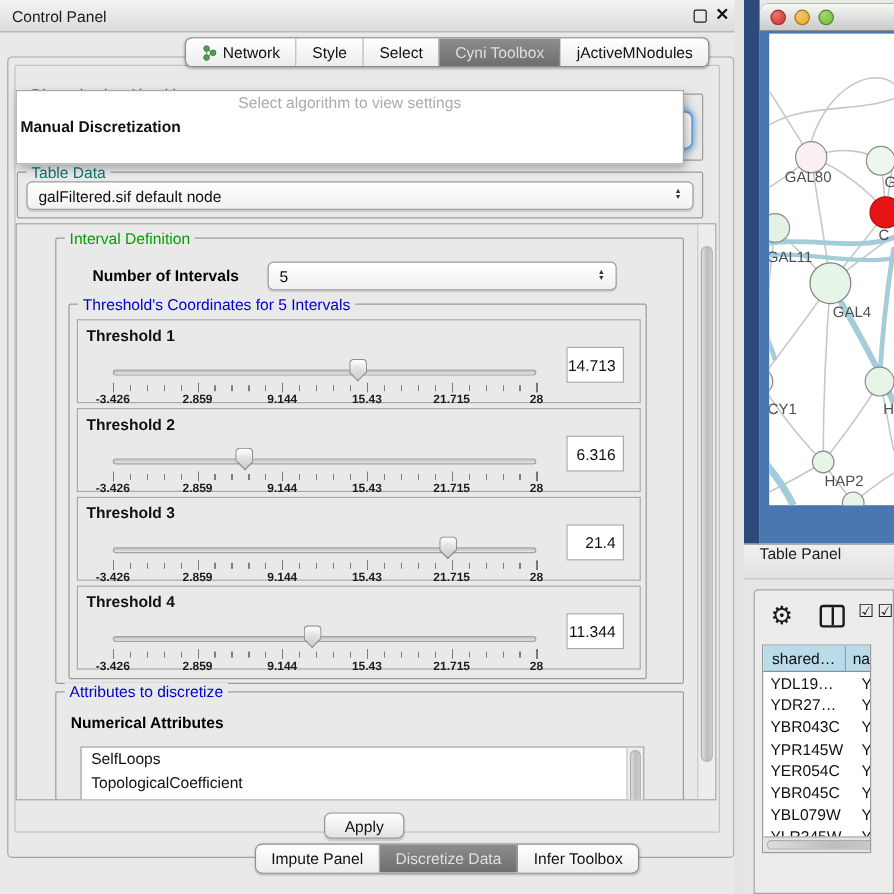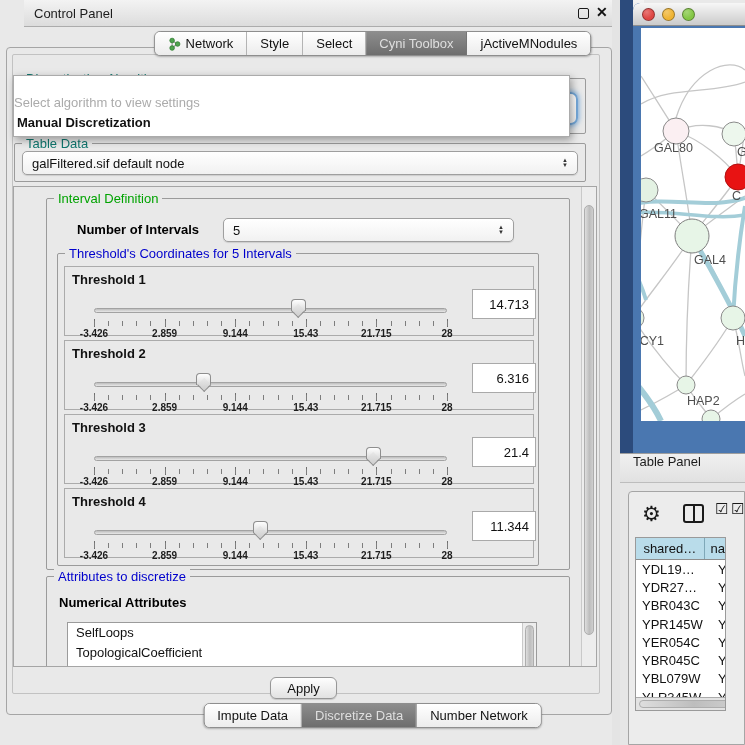--- a/index.html
+++ b/index.html
@@ -3,21 +3,21 @@
 <meta charset="utf-8">
 <style>
   * { margin:0; padding:0; box-sizing:border-box; }
   html,body { width:745px; height:745px; }
   body { font-family:"Liberation Sans", sans-serif; background:#E9E9E9; position:relative; overflow:hidden; }
   .abs { position:absolute; }
 
   
   #titlebar { left:0; top:0; width:620px; height:27px;
     background:linear-gradient(#F3F3F3,#DCDCDC); border-bottom:1px solid #ACACAC;
-    display:flex; align-items:center; font-size:13px; color:#1c1c1c; padding-left:10px;margin-left:24px; }
+    display:flex; align-items:center; font-size:13px; color:#1c1c1c; padding-left:10px; }
   #float-btn { position:absolute; left:578px; top:8px; width:11px; height:11px;
     border:1.6px solid #1a1a1a; border-radius:2px; background:transparent; }
   #close-btn { position:absolute; left:596px; top:4px; font-size:14px; font-weight:900; color:#111; }
 
   
   .seg { display:inline-flex; border:1px solid #8E8E8E; border-radius:6px; overflow:hidden;
     box-shadow:0 1px 2px rgba(0,0,0,.25); background:#FDFDFD; }
   .seg .tab { padding:4px 13px; font-size:13px; color:#111; border-right:1px solid #ABABAB;
     background:linear-gradient(#FFFFFF,#ECECEC); display:flex; align-items:center; gap:5px; white-space:nowrap; }
   .seg .tab:last-child { border-right:none; }
@@ -41,21 +41,21 @@
     box-shadow:0 1px 1px rgba(0,0,0,.12); }
   .spin { margin-left:auto; display:flex; flex-direction:column; align-items:center; line-height:5px; font-size:6px; color:#333; }
 
   
   #algo-combo { left:22px; top:92px; width:556px; height:33px; border:2px solid #74A7D8; border-radius:7px;
     background:linear-gradient(#FFFFFF,#EFEFEF); box-shadow:0 0 5px 1px rgba(100,160,220,.8); z-index:8; }
 
   
   #algo-popup { left:13px; top:75px; width:557px; height:62px; background:#FFFFFF;
     border:1px solid #ABABAB; box-shadow:2px 3px 8px rgba(0,0,0,.35); z-index:20; font-size:13px; }
-  #algo-popup .hint { height:20px; line-height:20px; text-align:left; color:#ABABAB;margin-top:17px; }
+  #algo-popup .hint { height:20px; line-height:20px; text-align:center; color:#ABABAB; }
   #algo-popup .opt { height:19px; line-height:19px; padding-left:3px; color:#111; }
   #algo-popup .opt.bold { font-weight:bold; }
 
   
   #scrollpane { left:13px; top:186px; width:584px; height:481px; border:1px solid #A5A5A5;
     background:#E9E9E9; overflow:hidden; }
   .vscroll-track { position:absolute; background:#EDEDED; border-left:1px solid #C9C9C9; }
   .scroll-thumb { position:absolute; border-radius:6px; background:linear-gradient(90deg,#DEDEDE,#BDBDBD 55%,#CFCFCF); border:1px solid #ADADAD; }
 
   
@@ -70,21 +70,21 @@
     background:linear-gradient(#FEFEFE,#DADADA); }
   .thumb::after { content:''; position:absolute; left:2.4px; top:6.5px; width:9.4px; height:9.4px;
     transform:rotate(45deg); border:1px solid #8E8E8E; border-top:none; border-left:none;
     background:linear-gradient(135deg,#E9E9E9,#CDCDCD); }
   .ticks { position:absolute; left:0; top:13px; width:354px; height:5px;
     background:repeating-linear-gradient(90deg,#7D7D7D 0 1px,transparent 1px 14.12px); }
   .ticks-major { position:absolute; left:0; top:11px; width:355px; height:8px;
     background:repeating-linear-gradient(90deg,#6F6F6F 0 1px,transparent 1px 70.6px); }
   .ticklabels { position:absolute; left:0; top:20px; width:353px; height:12px; }
   .ticklab { position:absolute; transform:translateX(-50%); font-size:10px; font-weight:bold; color:#1d1d1d; white-space:nowrap; }
-  .valbox { position:absolute; left:407px; top:22px; width:64px; height:30px; background:#FFFFFF;
+  .valbox { position:absolute; left:407px; top:22px; width:48px; height:30px; background:#FFFFFF;
     border:1px solid #A9A9A9; font-size:13px; color:#111; display:flex; align-items:center;
     justify-content:flex-end; padding-right:6px; }
 
   
   #attr-list { position:absolute; left:20px; top:45px; width:470px; height:120px; background:#FFFFFF;
     border:1px solid #9B9B9B; font-size:13px; color:#111; overflow:hidden; }
   #attr-list .li { height:20px; line-height:20px; padding-left:8px; }
 
   
   .btn { position:absolute; border:1px solid #979797; border-radius:6px;
@@ -300,27 +300,27 @@
 
   <div class="vscroll-track" style="left:567px; top:0; width:15px; height:479px;">
     <div class="scroll-thumb" style="left:2px; top:18px; width:10px; height:430px;"></div>
   </div>
 </div>
 
 <div class="btn" style="left:270px; top:677px; width:67px; height:22px;">Apply</div>
 
 <div class="abs seg" id="bottomtabs">
   <div class="tab">
-      <span>Impute Data</span>
+      <span>Impute Panel</span>
     </div>
   <div class="tab sel">
       <span>Discretize Data</span>
     </div>
   <div class="tab">
-      <span>Number Network</span>
+      <span>Infer Toolbox</span>
     </div>
 </div>
 
 <div class="abs" id="divider"></div>
 <div class="abs" id="navy-strip"></div>
 
 <div class="abs" id="net-window">
   <div id="net-titlebar">
     <span class="light" id="light-close" style="background: radial-gradient(circle at 35% 28%, rgba(255, 255, 255, 0.267), rgb(223, 71, 68) 60%, rgb(223, 71, 68)) rgb(223, 71, 68);"></span>
     <span class="light" id="light-min" style="background: radial-gradient(circle at 35% 28%, rgba(255, 255, 255, 0.267), rgb(239, 180, 52) 60%, rgb(239, 180, 52)) rgb(239, 180, 52);"></span>

